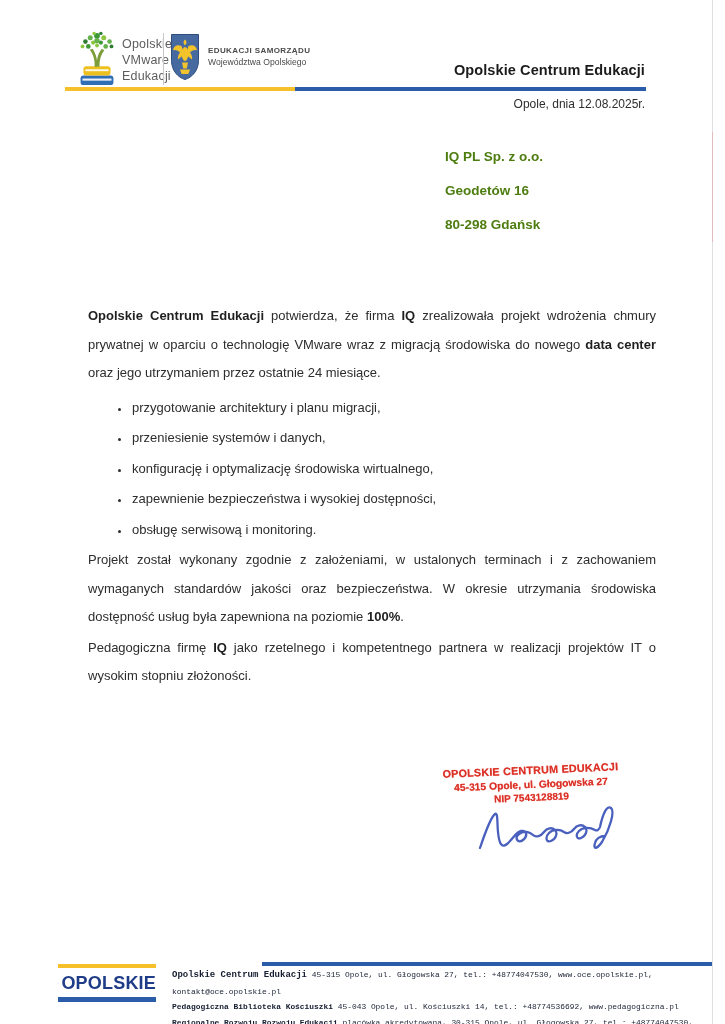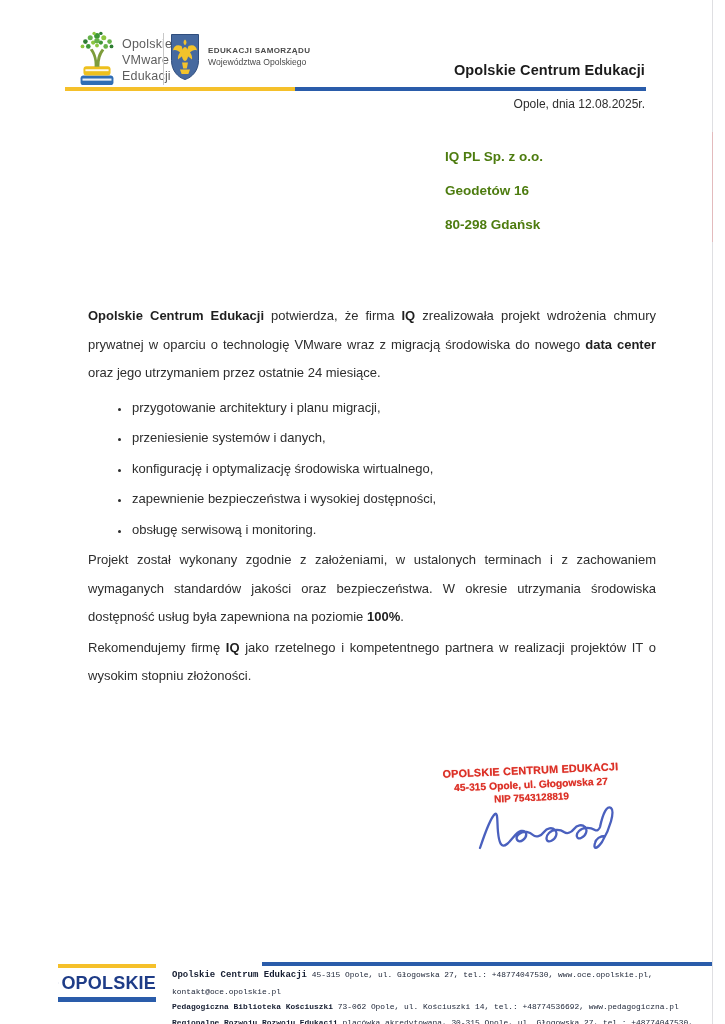--- a/index.html
+++ b/index.html
@@ -137,21 +137,21 @@
     <ul>
       <li>przygotowanie architektury i planu migracji,</li>
       <li>przeniesienie systemów i danych,</li>
       <li>konfigurację i optymalizację środowiska wirtualnego,</li>
       <li>zapewnienie bezpieczeństwa i wysokiej dostępności,</li>
       <li>obsługę serwisową i monitoring.</li>
     </ul>
 
     <p class="p-just p3"><span>Projekt został wykonany zgodnie z założeniami, w ustalonych terminach i z zachowaniem wymaganych standardów jakości oraz bezpieczeństwa. W okresie utrzymania środowiska dostępność usług była zapewniona na poziomie </span><b>100%</b><span>.</span></p>
 
-    <p class="p-just p4"><span>Rekomendujemy firmę </span><b>IQ</b><span> jako rzetelnego i kompetentnego partnera w realizacji projektów IT o wysokim stopniu złożoności.</span></p>
+    <p class="p-just p4"><span>Pedagogiczna firmę </span><b>IQ</b><span> jako rzetelnego i kompetentnego partnera w realizacji projektów IT o wysokim stopniu złożoności.</span></p>
   </div>
 
   <div class="stamp">
     <div class="s1">OPOLSKIE CENTRUM EDUKACJI</div>
     <div class="s2">45-315 Opole, ul. Głogowska 27</div>
     <div class="s3">NIP 7543128819</div>
   </div>
 
   <svg class="signature" viewBox="0 0 168 62" aria-hidden="true">
     <path d="M14 46 C18 34 24 16 29 12 C32 10 31 20 32 30 C33 40 35 47 41 42 C47 37 50 30 55 29 C61 28 62 34 57 38 C52 42 48 36 53 32 C58 28 64 30 67 33 C70 36 75 34 78 30 C81 26 86 25 89 28 C92 31 90 37 85 39 C80 41 79 35 83 31 C87 27 94 27 98 30 C101 32 105 31 108 27 C111 23 116 22 119 25 C122 28 120 34 115 36 C111 38 109 33 113 29 C117 25 124 25 129 28 C131 29 133 28 134 25 C137 11 141 3 145 6 C149 9 144 27 136 40 C131 47 127 48 129 41 C130 37 134 34 139 34" fill="none" stroke="#3b52b8" stroke-width="2.3" stroke-linecap="round" stroke-linejoin="round" opacity=".92"></path>
@@ -170,20 +170,20 @@
           <rect x="0.5" y="17" width="2.6" height="6"></rect>
         </g>
       </svg>
       <span class="word">OPOLSKIE</span>
     </div>
     <div class="bar-b"></div>
   </div>
 
   <div class="footer-text">
     <div class="f1"><b>Opolskie Centrum Edukacji</b><span> 45-315 Opole, ul. Głogowska 27, tel.: +48774047530, www.oce.opolskie.pl, kontakt@oce.opolskie.pl</span></div>
-    <div class="f2"><b>Pedagogiczna Biblioteka Kościuszki</b><span> 73-062 Opole, ul. Kościuszki 14, tel.: +48774536692, www.pedagogiczna.pl</span></div>
+    <div class="f2"><b>Pedagogiczna Biblioteka Kościuszki</b><span> 45-043 Opole, ul. Kościuszki 14, tel.: +48774536692, www.pedagogiczna.pl</span></div>
     <div class="f3"><b>Regionalne Rozwoju Rozwoju Edukacji</b><span> placówka akredytowana, 30-315 Opole, ul. Głogowska 27, tel.: +48774047530, www.rcre.opolskie.pl</span></div>
   </div>
 
   <div class="edge-line"></div>
   <div class="edge-line-red"></div>
 
 </div>
 
 </body></html>

